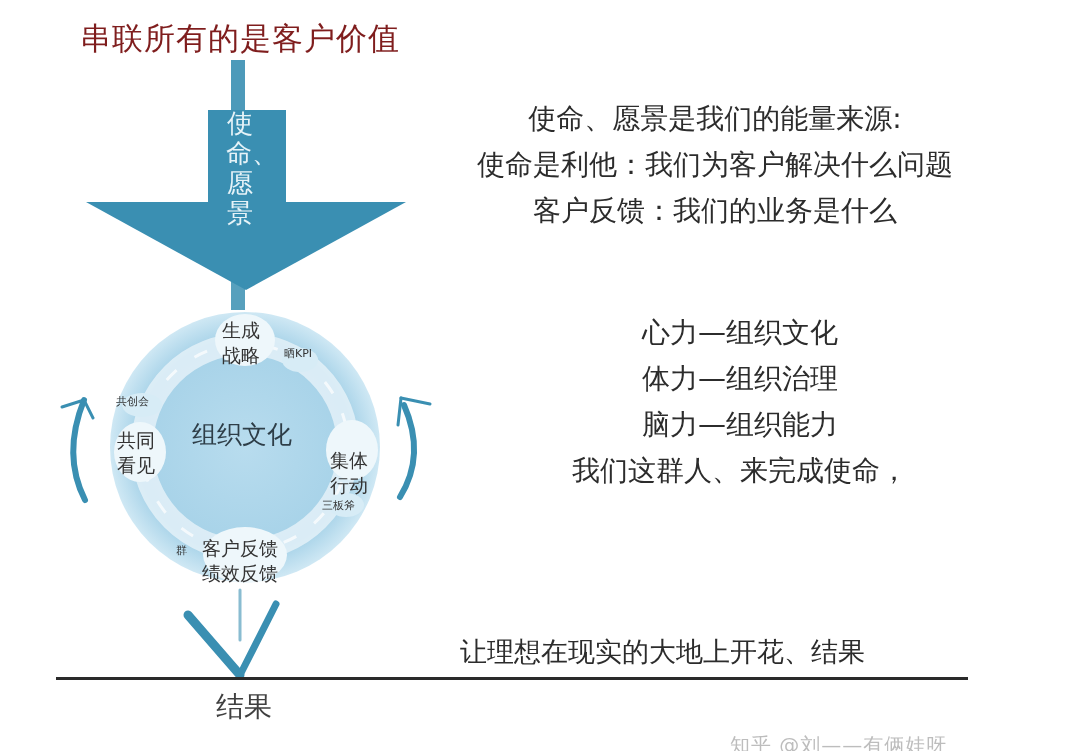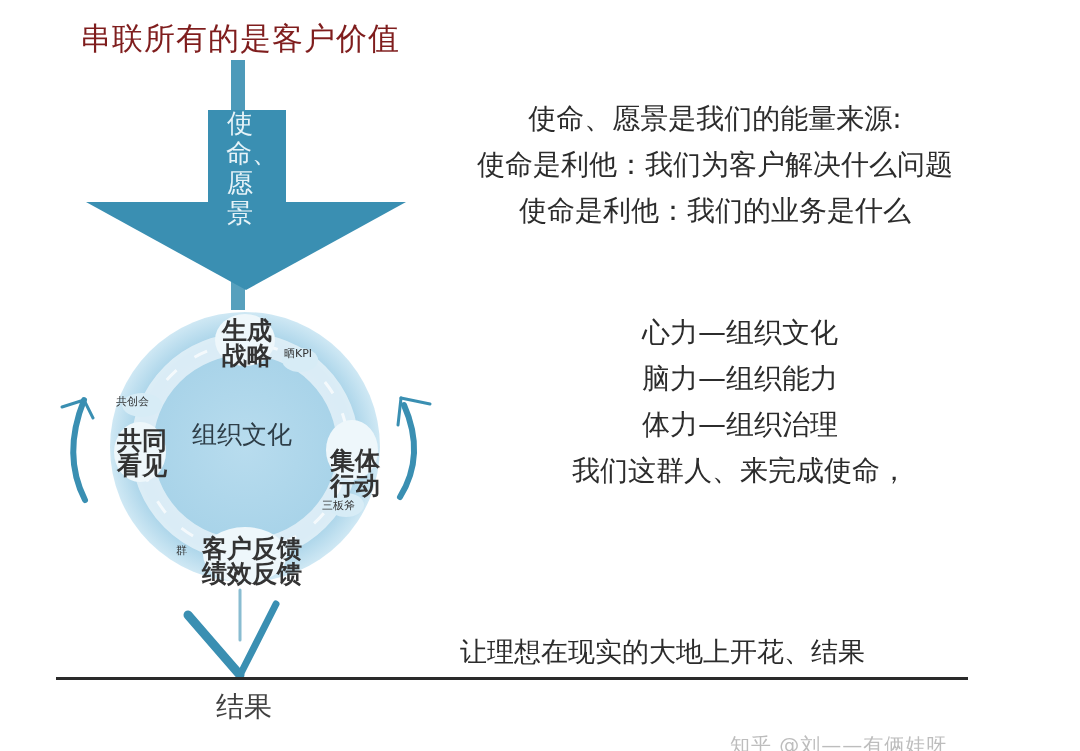--- a/index.html
+++ b/index.html
@@ -13,21 +13,21 @@
   .mission div { line-height: 46px; }
   .forces { left: 530px; top: 310px; width: 420px; font-size: 28px; }
   .forces div { line-height: 46px; }
   .bottom-caption { left: 460px; top: 634px; font-size: 27px; white-space: nowrap; color: #2c2c2c; }
   .result-label { left: 216px; top: 688px; font-size: 28px; color: #404040; }
   .watermark { left: 730px; top: 688px; font-size: 20px; color: #bdbdbd; white-space: nowrap; letter-spacing: 1px; margin-top: 44px; }
   .ground-line { left: 56px; top: 677px; width: 912px; height: 3px; background: #2a2a2a; }
   svg.diagram { position: absolute; left: 0; top: 0; }
   .circle-label { position: absolute; color: #333; white-space: nowrap; text-align: center; }
   .circle-label.small { font-size: 11px; line-height: 19px; }
-  .circle-label.mid { font-size: 25px; line-height: 25px; font-weight: bold; }
+  .circle-label.mid { font-size: 19px; line-height: 25px; }
   .circle-label.center { font-size: 25px; line-height: 34px; color: #2e3e48; }
   .arrow-text { position: absolute; left: 226px; top: 108px; width: 28px; font-size: 26px; line-height: 30px;
                 color: #e6f3f8; text-align: center; white-space: normal; }
 </style>
 </head>
 <body>
 
 <svg class="diagram" width="1080" height="751" viewBox="0 0 1080 751">
   <defs>
     <radialGradient id="circGrad" cx="50%" cy="50%" r="50%">
@@ -77,21 +77,21 @@
   </g>
 </svg>
 
 <div class="abs top-title">串联所有的是客户价值</div>
 
 <div class="arrow-text">使命、愿景</div>
 
 <div class="abs block mission">
   <div>使命、愿景是我们的能量来源:</div>
   <div>使命是利他：我们为客户解决什么问题</div>
-  <div>使命是利他：我们的业务是什么</div>
+  <div>客户反馈：我们的业务是什么</div>
 </div>
 
 <div class="circle-label mid" style="left:222px; top:318px;">
   <div>生成</div>
     <div>战略</div>
 </div>
 <div class="circle-label small" style="left:284px; top:344px;">晒KPI</div>
 <div class="circle-label mid" style="left:330px; top:428px;margin-top:20px;">
   <div>集体</div>
     <div>行动</div>
@@ -106,21 +106,21 @@
   <div>共同</div>
     <div>看见</div>
 </div>
 <div class="circle-label small" style="left:116px; top:392px;">共创会</div>
 <div class="circle-label center" style="left:192px; top:418px;">
     <div>组织文化</div>
 </div>
 
 <div class="abs block forces">
   <div>心力—组织文化</div>
+  <div>体力—组织治理</div>
   <div>脑力—组织能力</div>
-  <div>体力—组织治理</div>
   <div>我们这群人、来完成使命，</div>
 </div>
 
 <div class="abs bottom-caption">让理想在现实的大地上开花、结果</div>
 <div class="abs ground-line"></div>
 <div class="abs result-label">结果</div>
 <div class="abs watermark">知乎 @刘——有俩娃呀</div>
 
 </body></html>

